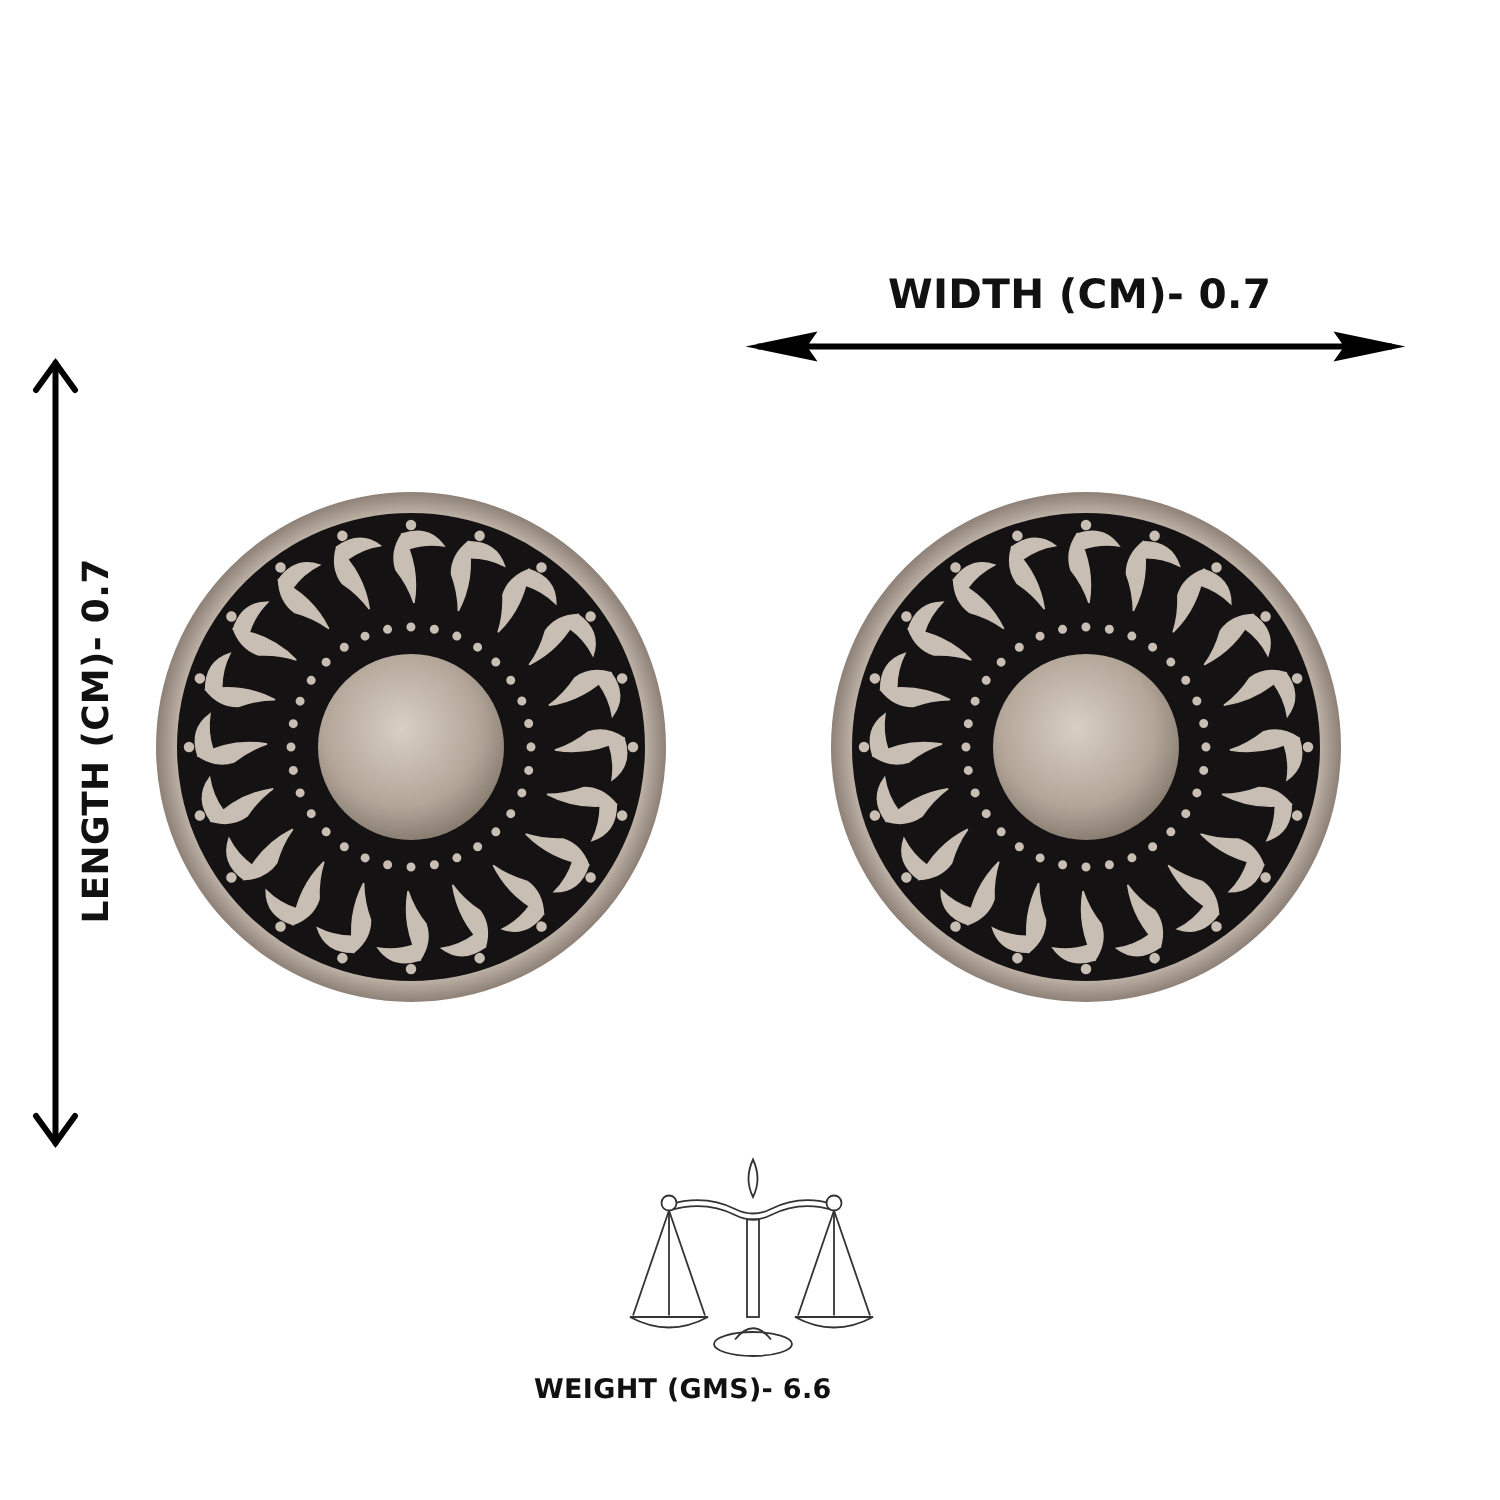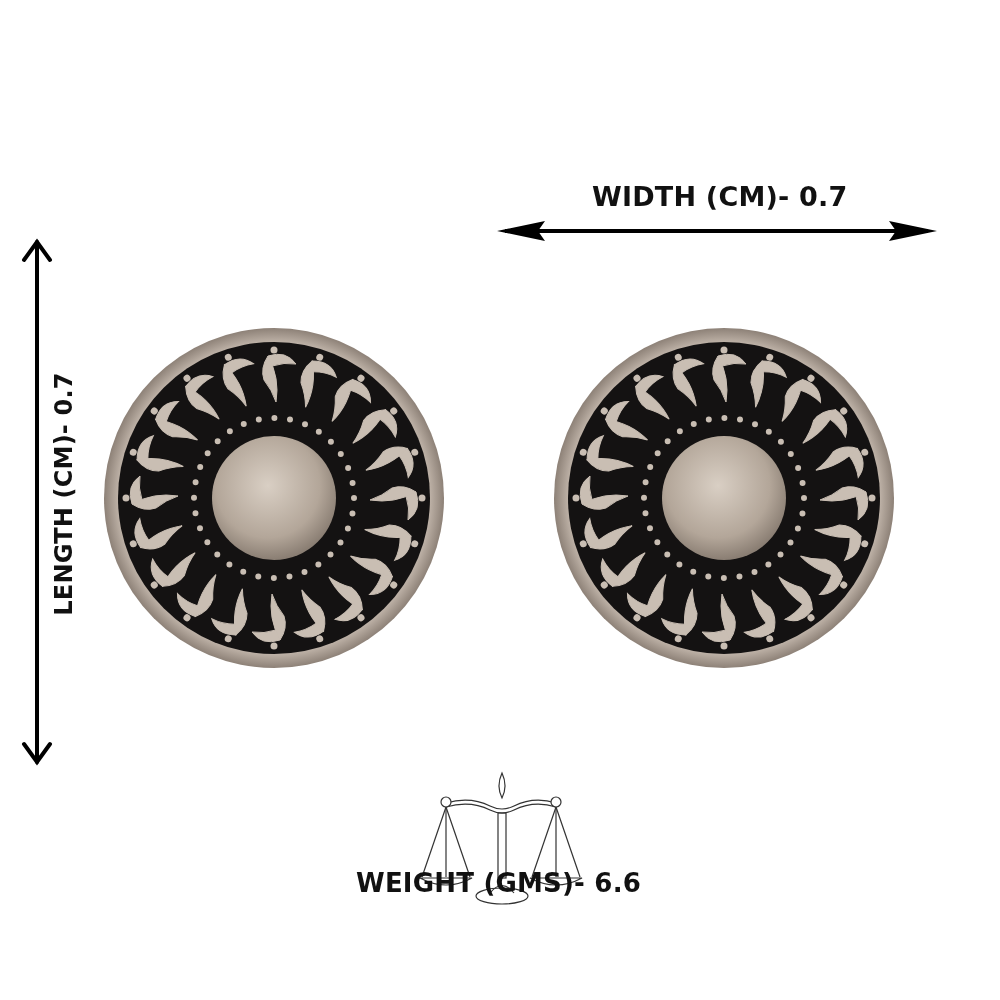--- a/index.html
+++ b/index.html
@@ -1,20 +1,20 @@
 <!DOCTYPE html>
 <html><head>
 <meta charset="utf-8">
 <style>
   html,body{margin:0;padding:0;background:#ffffff;}
   body{width:1000px;height:1000px;position:relative;overflow:hidden;font-family:"DejaVu Sans","Liberation Sans",sans-serif;}
   .label{position:absolute;font-weight:bold;color:#111;white-space:nowrap;letter-spacing:0.2px;}
   #width-label{left:592px;top:181px;font-size:27px;text-align:right;}
   #length-label{left:-66px;top:480px;font-size:24px;transform:rotate(-90deg);transform-origin:center;width:260px;text-align:center;}
-  #weight-label{left:356px;top:868px;font-size:26px;}
+  #weight-label{left:356px;top:916px;font-size:18px;}
   svg{position:absolute;left:0;top:0;}
 </style>
 </head>
 <body>
 
 <svg width="1000" height="1000" viewBox="0 0 1000 1000">
   <defs>
     <radialGradient id="dome" cx="45%" cy="40%" r="60%">
       <stop offset="0%" stop-color="#d9cfc4"></stop>
       <stop offset="70%" stop-color="#b3a699"></stop>

